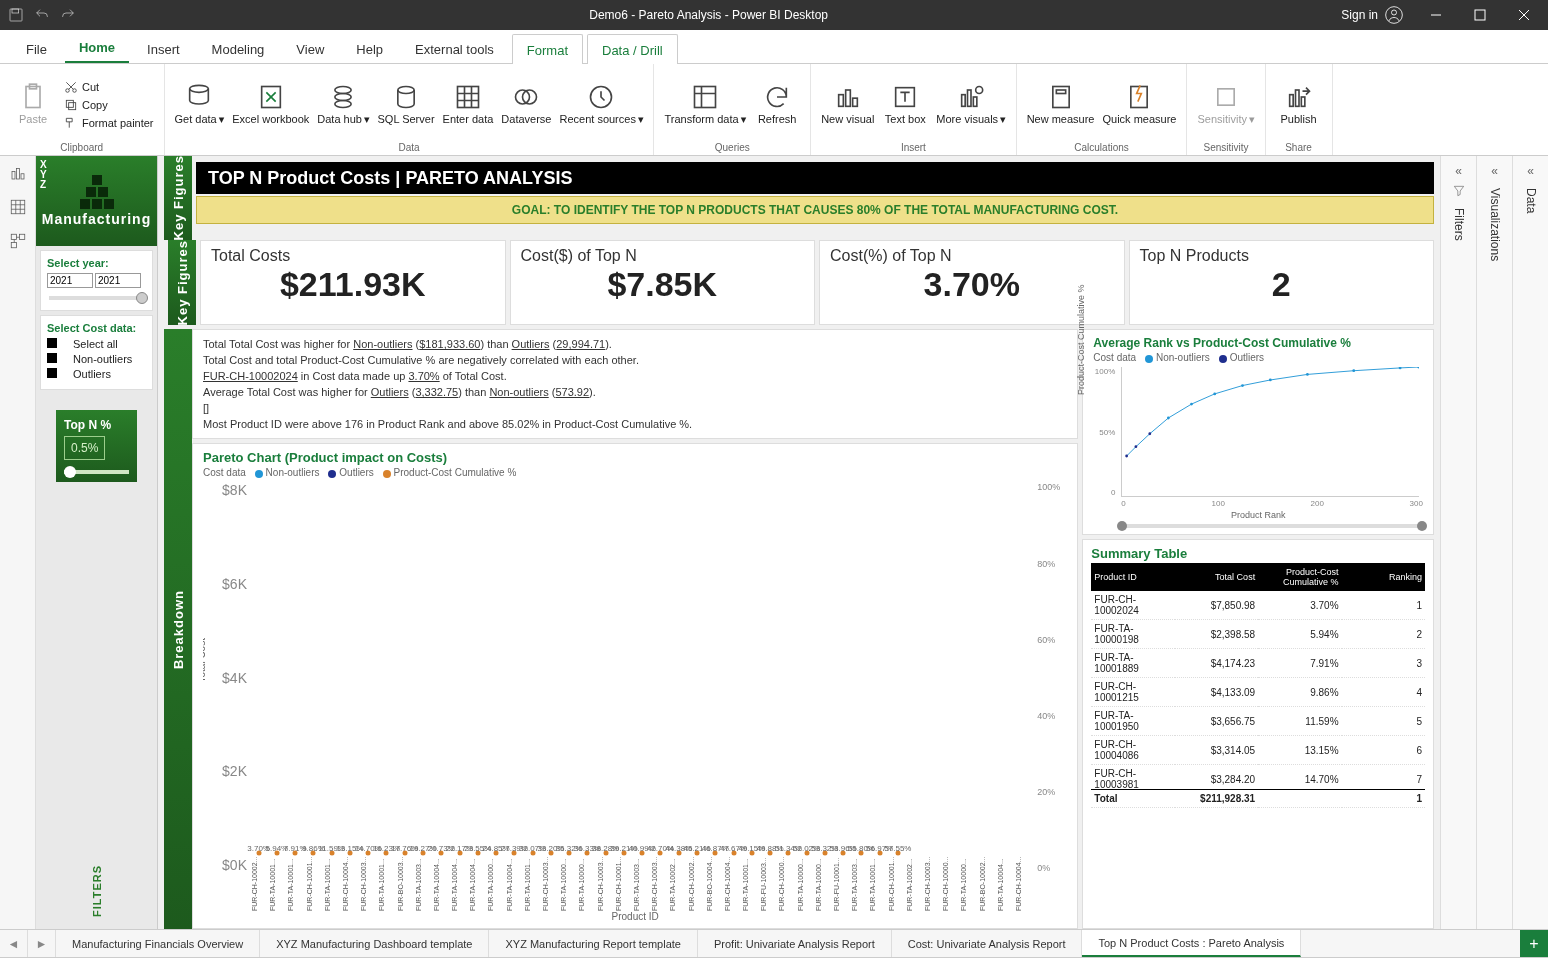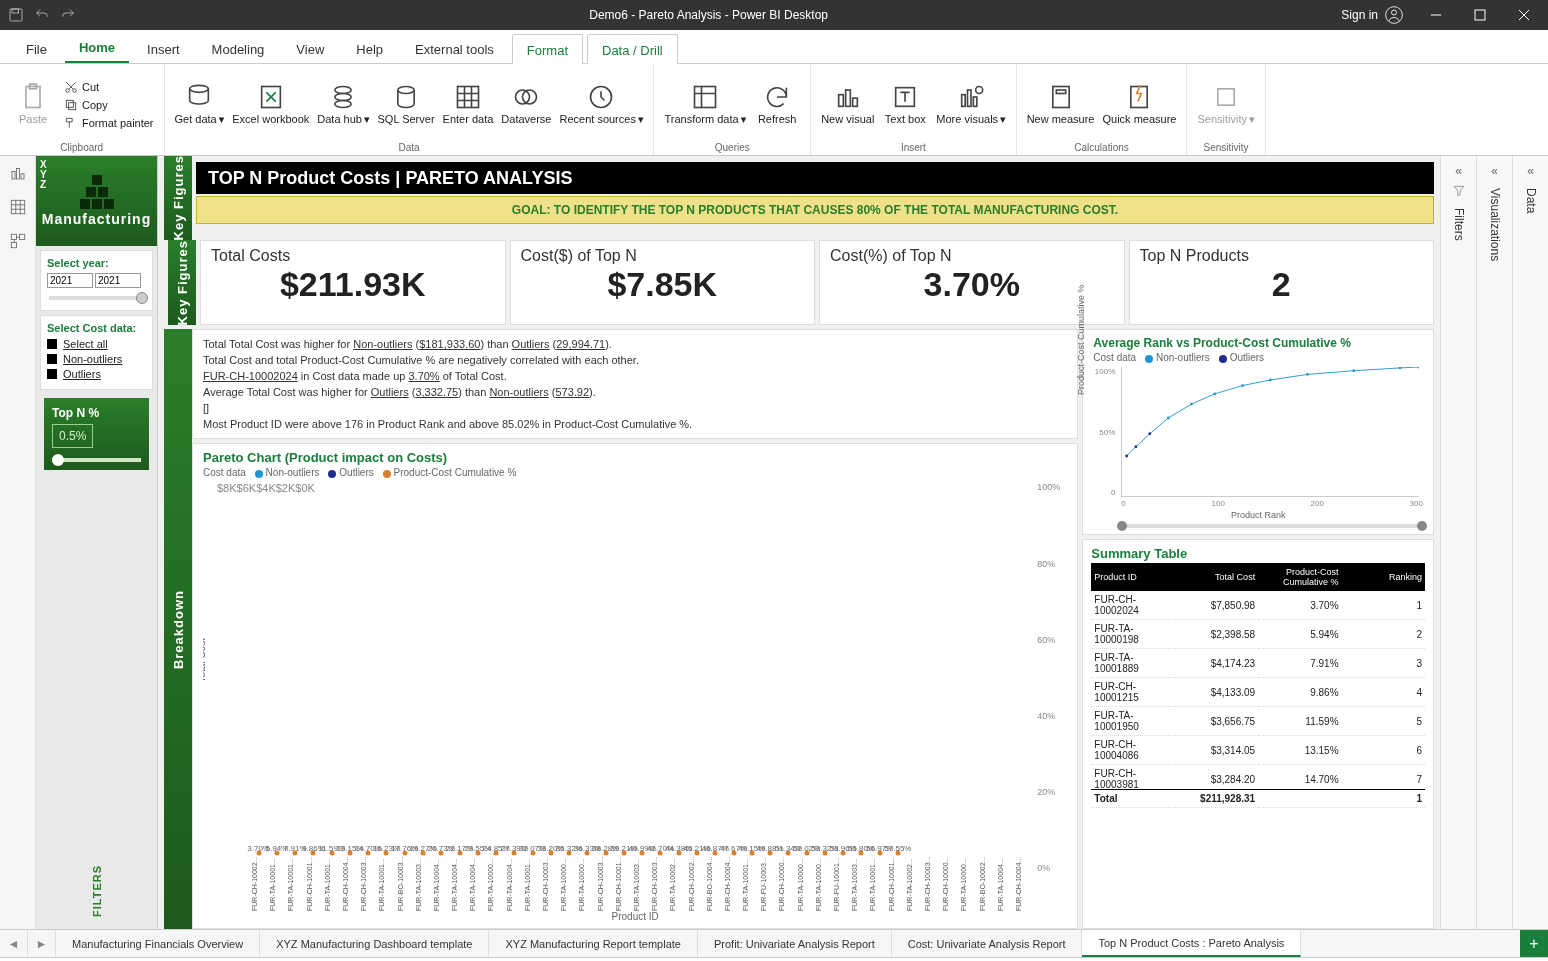--- a/index.html
+++ b/index.html
@@ -47,23 +47,23 @@
   .xyzlogo .t{font-size:14px; letter-spacing:1px;}
   .xyzlogo .boxes{ display:flex; flex-direction:column; align-items:center; gap:2px; margin-bottom:2px;}
   .xyzlogo .boxes .r{ display:flex; gap:2px;}
   .xyzlogo .boxes .b{ width:10px;height:10px;background:#0a2a0a;border:1px solid #0a2a0a;}
   .filter-block{ background:#fff; margin:4px 4px 0; padding:6px; font-size:11px; border:1px solid #ddd;}
   .filter-block .flabel{ color:#1a7e3c; font-weight:600; margin-bottom:4px;}
   .filter-block .slider-track{ height:4px; background:#ddd; position:relative; margin:8px 2px 4px;}
   .filter-block .slider-thumb{ width:12px;height:12px;border-radius:50%; background:#ccc; border:1px solid #888; position:absolute; top:-4px;}
   .filter-block .yearpair{display:flex; gap:2px; margin-bottom:6px;}
   .filter-block .yearpair input{ width:46px; font-size:10px; padding:1px 2px; border:1px solid #999;}
-  .checkrow{ display:flex; align-items:center; gap:6px; font-size:11px; margin:3px 0;text-decoration:underline;}
+  .checkrow{ display:flex; align-items:flex-start; gap:16px; font-size:11px; margin:3px 0;}
   .checkrow .cb{ width:10px;height:10px; background:#000;}
-  .topnblock{ background:linear-gradient(#2a7e2a,#1d5a1d); color:#fff; margin:8px; padding:8px;}
+  .topnblock{ background:linear-gradient(#2a7e2a,#1d5a1d); color:#fff; margin:20px; padding:8px;}
   .topnblock .valuebox{ margin-top:4px; padding:4px 6px; border:1px solid #9cce8c; color:#d6f0c9; display:inline-block;}
   .topnblock .sldr{ height:4px; background:#cfe5c3; margin-top:10px; position:relative;}
   .topnblock .sldr .th{ width:12px;height:12px; border-radius:50%; background:#fff; position:absolute; top:-4px; left:0;}
   .filters-tag{ writing-mode:vertical-rl; transform:rotate(180deg); font-size:11px; font-weight:bold; color:#2a7e2a; align-self:center; margin-top:auto; margin-bottom:12px; letter-spacing:1px;}
   
   .dash{ flex:1; display:flex; flex-direction:column; padding:0 6px 0 0; background:#f0f0f0; }
   .dash-header{ height:32px; background:#000; color:#fff; display:flex; align-items:center; padding:0 12px; margin:6px 0 2px 6px;}
   .dash-header .ht{ font-size:18px; font-weight:600;}
   .goal{ margin:0 0 4px 6px; background:#efe08a; border:1px solid #c4b23f; text-align:center; font-size:12px; color:#2a7e2a; padding:6px; font-weight:600;}
   .row2{ display:flex; gap:4px; margin:0 0 4px 6px;}
@@ -79,21 +79,21 @@
   .bdcontent{ flex:1; display:flex; flex-direction:column; min-width:0;}
   .insights{ background:#fff; border:1px solid #ddd; padding:6px 10px; font-size:11px; color:#333; margin-bottom:4px;}
   .insights .stitle{ color:#1a7e3c; font-weight:700; font-size:13px; margin-bottom:4px;}
   .insights .u{ text-decoration:underline;}
   .insights p{ line-height:1.35; margin:1px 0;}
   .pareto{ flex:1; background:#fff; border:1px solid #ddd; padding:6px 10px; display:flex; flex-direction:column;}
   .pareto .ptitle{ color:#1a7e3c; font-weight:700; font-size:13px;}
   .legend{ font-size:10px; color:#666; margin:2px 0 4px;}
   .legend .d{ display:inline-block; width:8px; height:8px; border-radius:50%; vertical-align:middle; margin:0 3px 0 6px;}
   .chartarea{ flex:1; position:relative; overflow:hidden;}
-  .yaxis-l{ position:absolute; left:14px; top:0; bottom:20px; width:30px; font-size:11px; color:#888; display:flex; flex-direction:row; justify-content:space-between; text-align:right; padding-bottom:18px;}
+  .yaxis-l{ position:absolute; left:14px; top:0; bottom:20px; width:30px; font-size:14px; color:#888; display:flex; flex-direction:column; justify-content:space-between; text-align:right; padding-bottom:18px;}
   .yaxis-r{ position:absolute; right:0; top:0; bottom:20px; width:30px; font-size:9px; color:#888; display:flex; flex-direction:column; justify-content:space-between; padding-bottom:18px;}
   .axlbl-l{ position:absolute; left:-2px; top:50%; transform:rotate(-90deg) translateX(20px); font-size:10px; color:#666; transform-origin:left;}
   .axlbl-r{ position:absolute; right:-66px; top:50%; transform:rotate(-90deg); font-size:10px; color:#666;}
   .bars{ position:absolute; left:48px; right:34px; bottom:58px; top:4px; display:flex; align-items:flex-end; gap:3px;}
   .bar{ flex:1; min-width:0; position:relative;}
   .bar .fill{ width:100%; background:#2196d6;}
   .bar.outlier .fill{ background:#1f2e8e;}
   .bar .dl{ position:absolute; bottom:100%; left:50%; transform:translateX(-50%); font-size:8px; color:#666; white-space:nowrap;}
   .line-pt{ position:absolute; width:5px;height:5px;background:#d9822b;border-radius:50%; transform:translate(-50%,50%);}
   .xlabs{ position:absolute; left:48px; right:34px; bottom:0; height:56px; display:flex;}
@@ -344,20 +344,34 @@
   <div class="rgroup">
     <div class="row">
         <div class="rbtn-lg disabled">
           <svg viewBox="0 0 24 24">
             <rect x="5" y="5" width="14" height="14"></rect>
           </svg>
           <span><span>Sensitivity</span><span class="chev">▾</span></span>
         </div>
       </div>
     <div class="lbl">Sensitivity</div>
+  </div>
+  <div class="rgroup">
+    <div class="row">
+        <div class="rbtn-lg">
+          <svg viewBox="0 0 24 24">
+            <rect x="4" y="10" width="3" height="10"></rect>
+            <rect x="9" y="6" width="3" height="14"></rect>
+            <rect x="14" y="12" width="3" height="8"></rect>
+            <path d="M18 4l3 3-3 3M21 7h-6"></path>
+          </svg>
+          <span>Publish</span>
+        </div>
+      </div>
+    <div class="lbl">Share</div>
   </div>
 </div>
 
 <div class="workspace">
   <div class="leftrail">
     <svg viewBox="0 0 24 24">
         <rect x="4" y="10" width="4" height="10"></rect>
         <rect x="10" y="6" width="4" height="14"></rect>
         <rect x="16" y="13" width="4" height="7"></rect>
       </svg>

